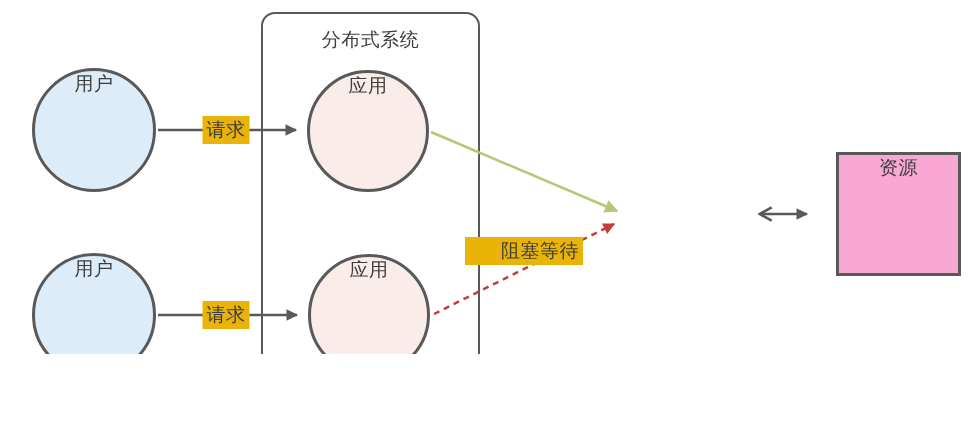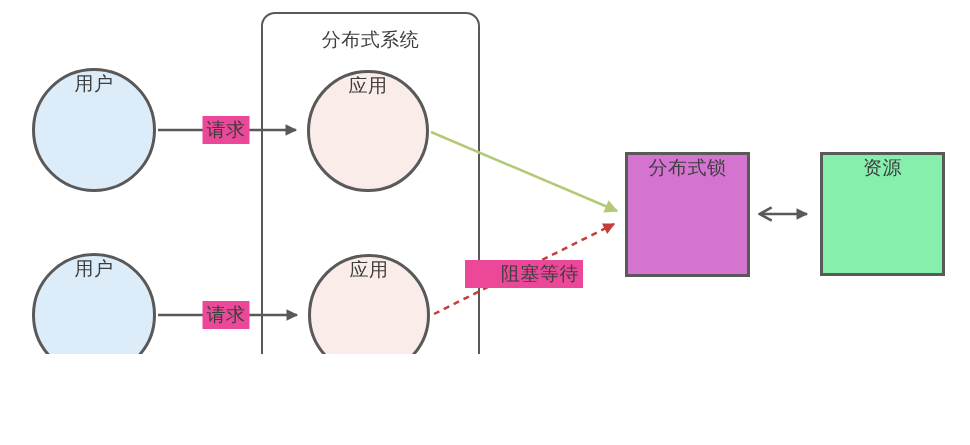--- a/index.html
+++ b/index.html
@@ -65,32 +65,32 @@
     position: absolute;
     left: 0; top: 0;
     width: 970px; height: 445px;
     z-index: 2;
     pointer-events: none;
   }
   
   .edge-label {
     position: absolute;
     transform: translate(-50%, -50%);
-    background: #ec4899;
+    background: #eab308;
     padding: 1px 4px;
     font-size: 19px;
     letter-spacing: 0.5px;
     color: #3d3d3d;
     white-space: nowrap;
     z-index: 3;
   }
   .lbl-request-top    { left: 226px; top: 130px; }
   .lbl-request-bottom { left: 226px; top: 315px; }
   .lbl-occupy         { left: 524px; top: 168px; }
-  .lbl-wait           { left: 524px; top: 274px; padding-left: 36px; }
+  .lbl-wait           { left: 524px; top: 251px; padding-left: 36px; }
 </style>
 </head>
 <body>
 
 <div class="canvas">
 
   <div class="container-frame system-frame"></div>
   <div class="container-title system-title">分布式系统</div>
 
   <div class="node circle user-1" style="background: rgb(220, 236, 248);">
@@ -100,24 +100,21 @@
     <span>用户</span>
   </div>
 
   <div class="node circle app-1" style="background: rgb(249, 236, 233);">
     <span>应用</span>
   </div>
   <div class="node circle app-2" style="background: rgb(249, 236, 233);">
     <span>应用</span>
   </div>
 
-  <div class="node rect lock-box" style="background:#d573d1;">
-    <span>分布式锁</span>
-  </div>
-  <div class="node rect resource-box" style="background:#86efac;">
+  <div class="node rect resource-box" style="background:#f9a8d4;margin-left:16px;">
     <span>资源</span>
   </div>
 
   <svg class="wires" viewBox="0 0 970 445">
     <defs>
       <marker id="head-gray" markerUnits="userSpaceOnUse" markerWidth="14" markerHeight="14" viewBox="0 0 12 12" refX="10" refY="6" orient="auto">
         <path d="M1,1 L11,6 L1,11 Z" fill="#595959"></path>
       </marker>
       <marker id="head-gray-open" markerUnits="userSpaceOnUse" markerWidth="16" markerHeight="16" viewBox="0 0 12 12" refX="10" refY="6" orient="auto-start-reverse">
         <path d="M2,1 L11,6 L2,11" fill="none" stroke="#595959" stroke-width="2"></path>

